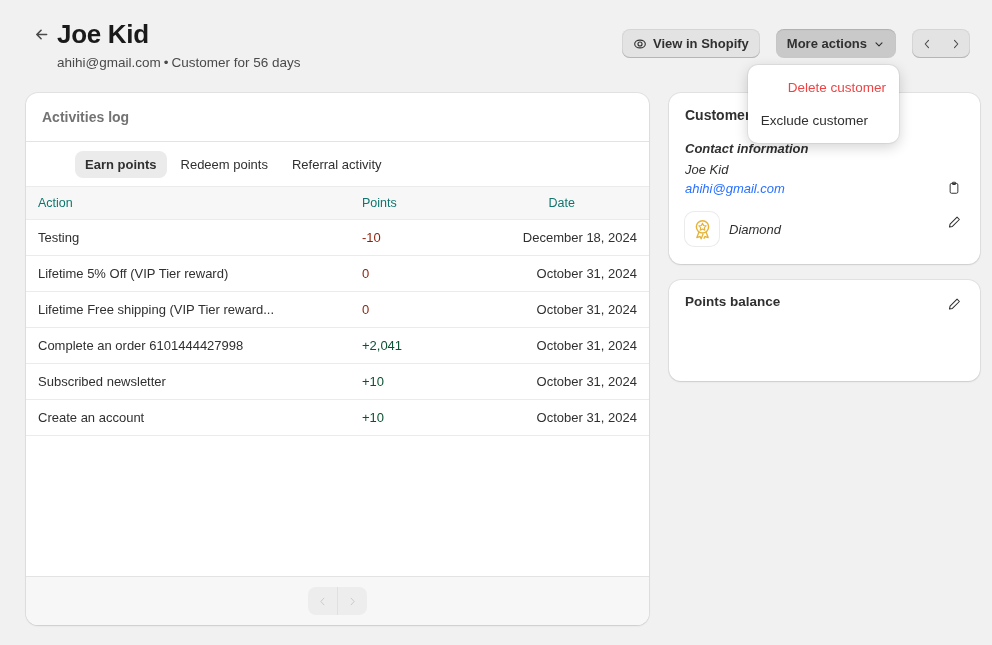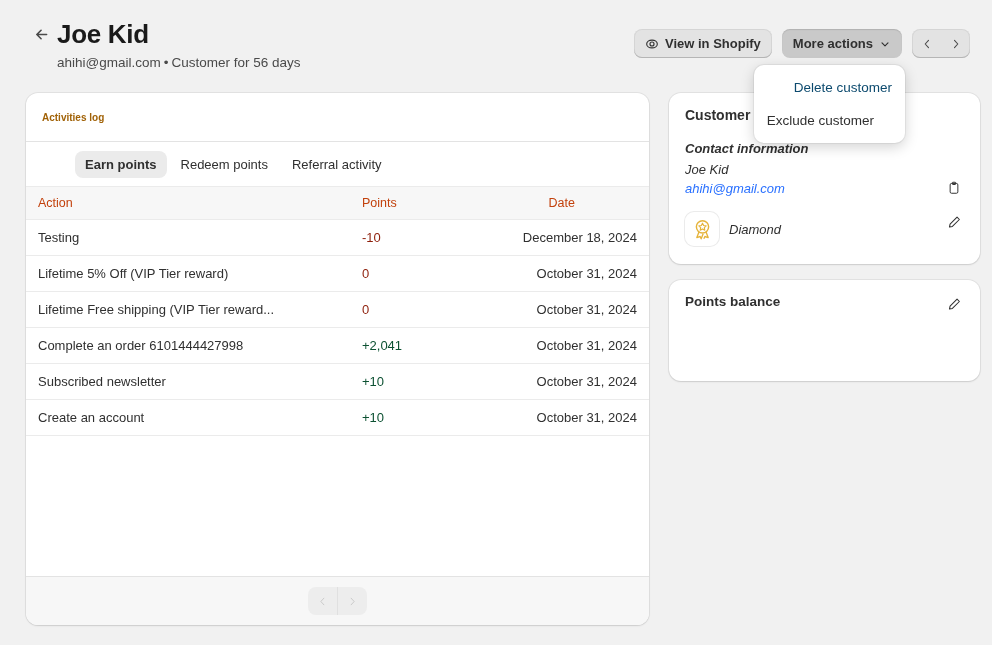--- a/index.html
+++ b/index.html
@@ -30,21 +30,21 @@
   }
   .subtitle {
     margin-top: 4px;
     font-size: 13.5px; color: #4a4a4a; line-height: 18px;
   }
   .subtitle .sep { margin: 0 3px; }
 
   
   .header-actions {
     position: absolute; right: 22px; top: 29px;
-    display: flex; align-items: center; gap: 10px;
+    display: flex; align-items: center; gap: 16px;
   }
   .btn {
     height: 29px; border-radius: 8px; border: none;
     background: #e3e3e3; color: #303030;
     font-family: "Liberation Sans", sans-serif;
     font-size: 13px; font-weight: bold;
     display: inline-flex; align-items: center; gap: 6px;
     padding: 0 11px; cursor: pointer; white-space: nowrap;
     box-shadow: 0 -1px 0 0 #b5b5b5 inset, 0 0 0 1px rgba(0,0,0,0.06) inset;
   }
@@ -67,53 +67,53 @@
     min-width: 128px;
     background: #fff; border-radius: 10px;
     box-shadow: 0 4px 14px rgba(0,0,0,0.18), 0 0 0 1px rgba(0,0,0,0.05);
     padding: 6px 0;
     z-index: 40;
   }
   .dropdown-item {
     padding: 7px 13px; font-size: 13.5px; color: #303030;
     white-space: nowrap; cursor: pointer; line-height: 19px;
   }
-  .dropdown-item.danger { color: #0c4a6e; padding-left: 40px; }
+  .dropdown-item.danger { color: #ef4444; padding-left: 40px; }
 
   
   .content { position: absolute; left: 0; top: 88px; width: 992px; }
   .card {
     background: #fff; border-radius: 12px;
     box-shadow: 0 0 0 1px rgba(0,0,0,0.06), 0 1px 2px rgba(0,0,0,0.10);
   }
 
   
   .activities {
     position: absolute; left: 26px; top: 5px; width: 623px; height: 532px;
     display: flex; flex-direction: column; overflow: hidden;
   }
   .activities-head {
     height: 49px; display: flex; align-items: center;
     padding: 0 16px; border-bottom: 1px solid #e3e3e3;
   }
-  .activities-head h2 { font-size: 10px; font-weight: bold; color: #a16207; }
+  .activities-head h2 { font-size: 14px; font-weight: bold; color: #737373; }
 
   .tabs { display: flex; align-items: center; gap: 4px; padding: 8px 8px; height: 44px; margin-left: 41px; }
   .tab {
     font-size: 13px; color: #303030; font-weight: normal;
     padding: 6px 10px; border-radius: 8px; cursor: pointer;
     border: none; background: transparent;
     font-family: "Liberation Sans", sans-serif; white-space: nowrap;
   }
   .tab.active { background: #ebebeb; font-weight: bold; }
 
   table { width: 100%; border-collapse: collapse; table-layout: fixed; }
   thead th {
     background: #f7f7f7; font-size: 12.5px; font-weight: normal;
-    color: #c2410c; text-align: left; padding: 9px 12px; height: 32px;
+    color: #0f766e; text-align: left; padding: 9px 12px; height: 32px;
     border-top: 1px solid #ebebeb; border-bottom: 1px solid #ebebeb; margin-top: 29px;
   }
   thead th.num, thead th.date { text-align: center; }
   tbody td {
     font-size: 13px; color: #303030; padding: 10px 12px; height: 33px;
     border-bottom: 1px solid #ebebeb; overflow: hidden;
     text-overflow: ellipsis; white-space: nowrap;
   }
   tbody td.num { text-align: left; }
   tbody td.date { text-align: right; }

